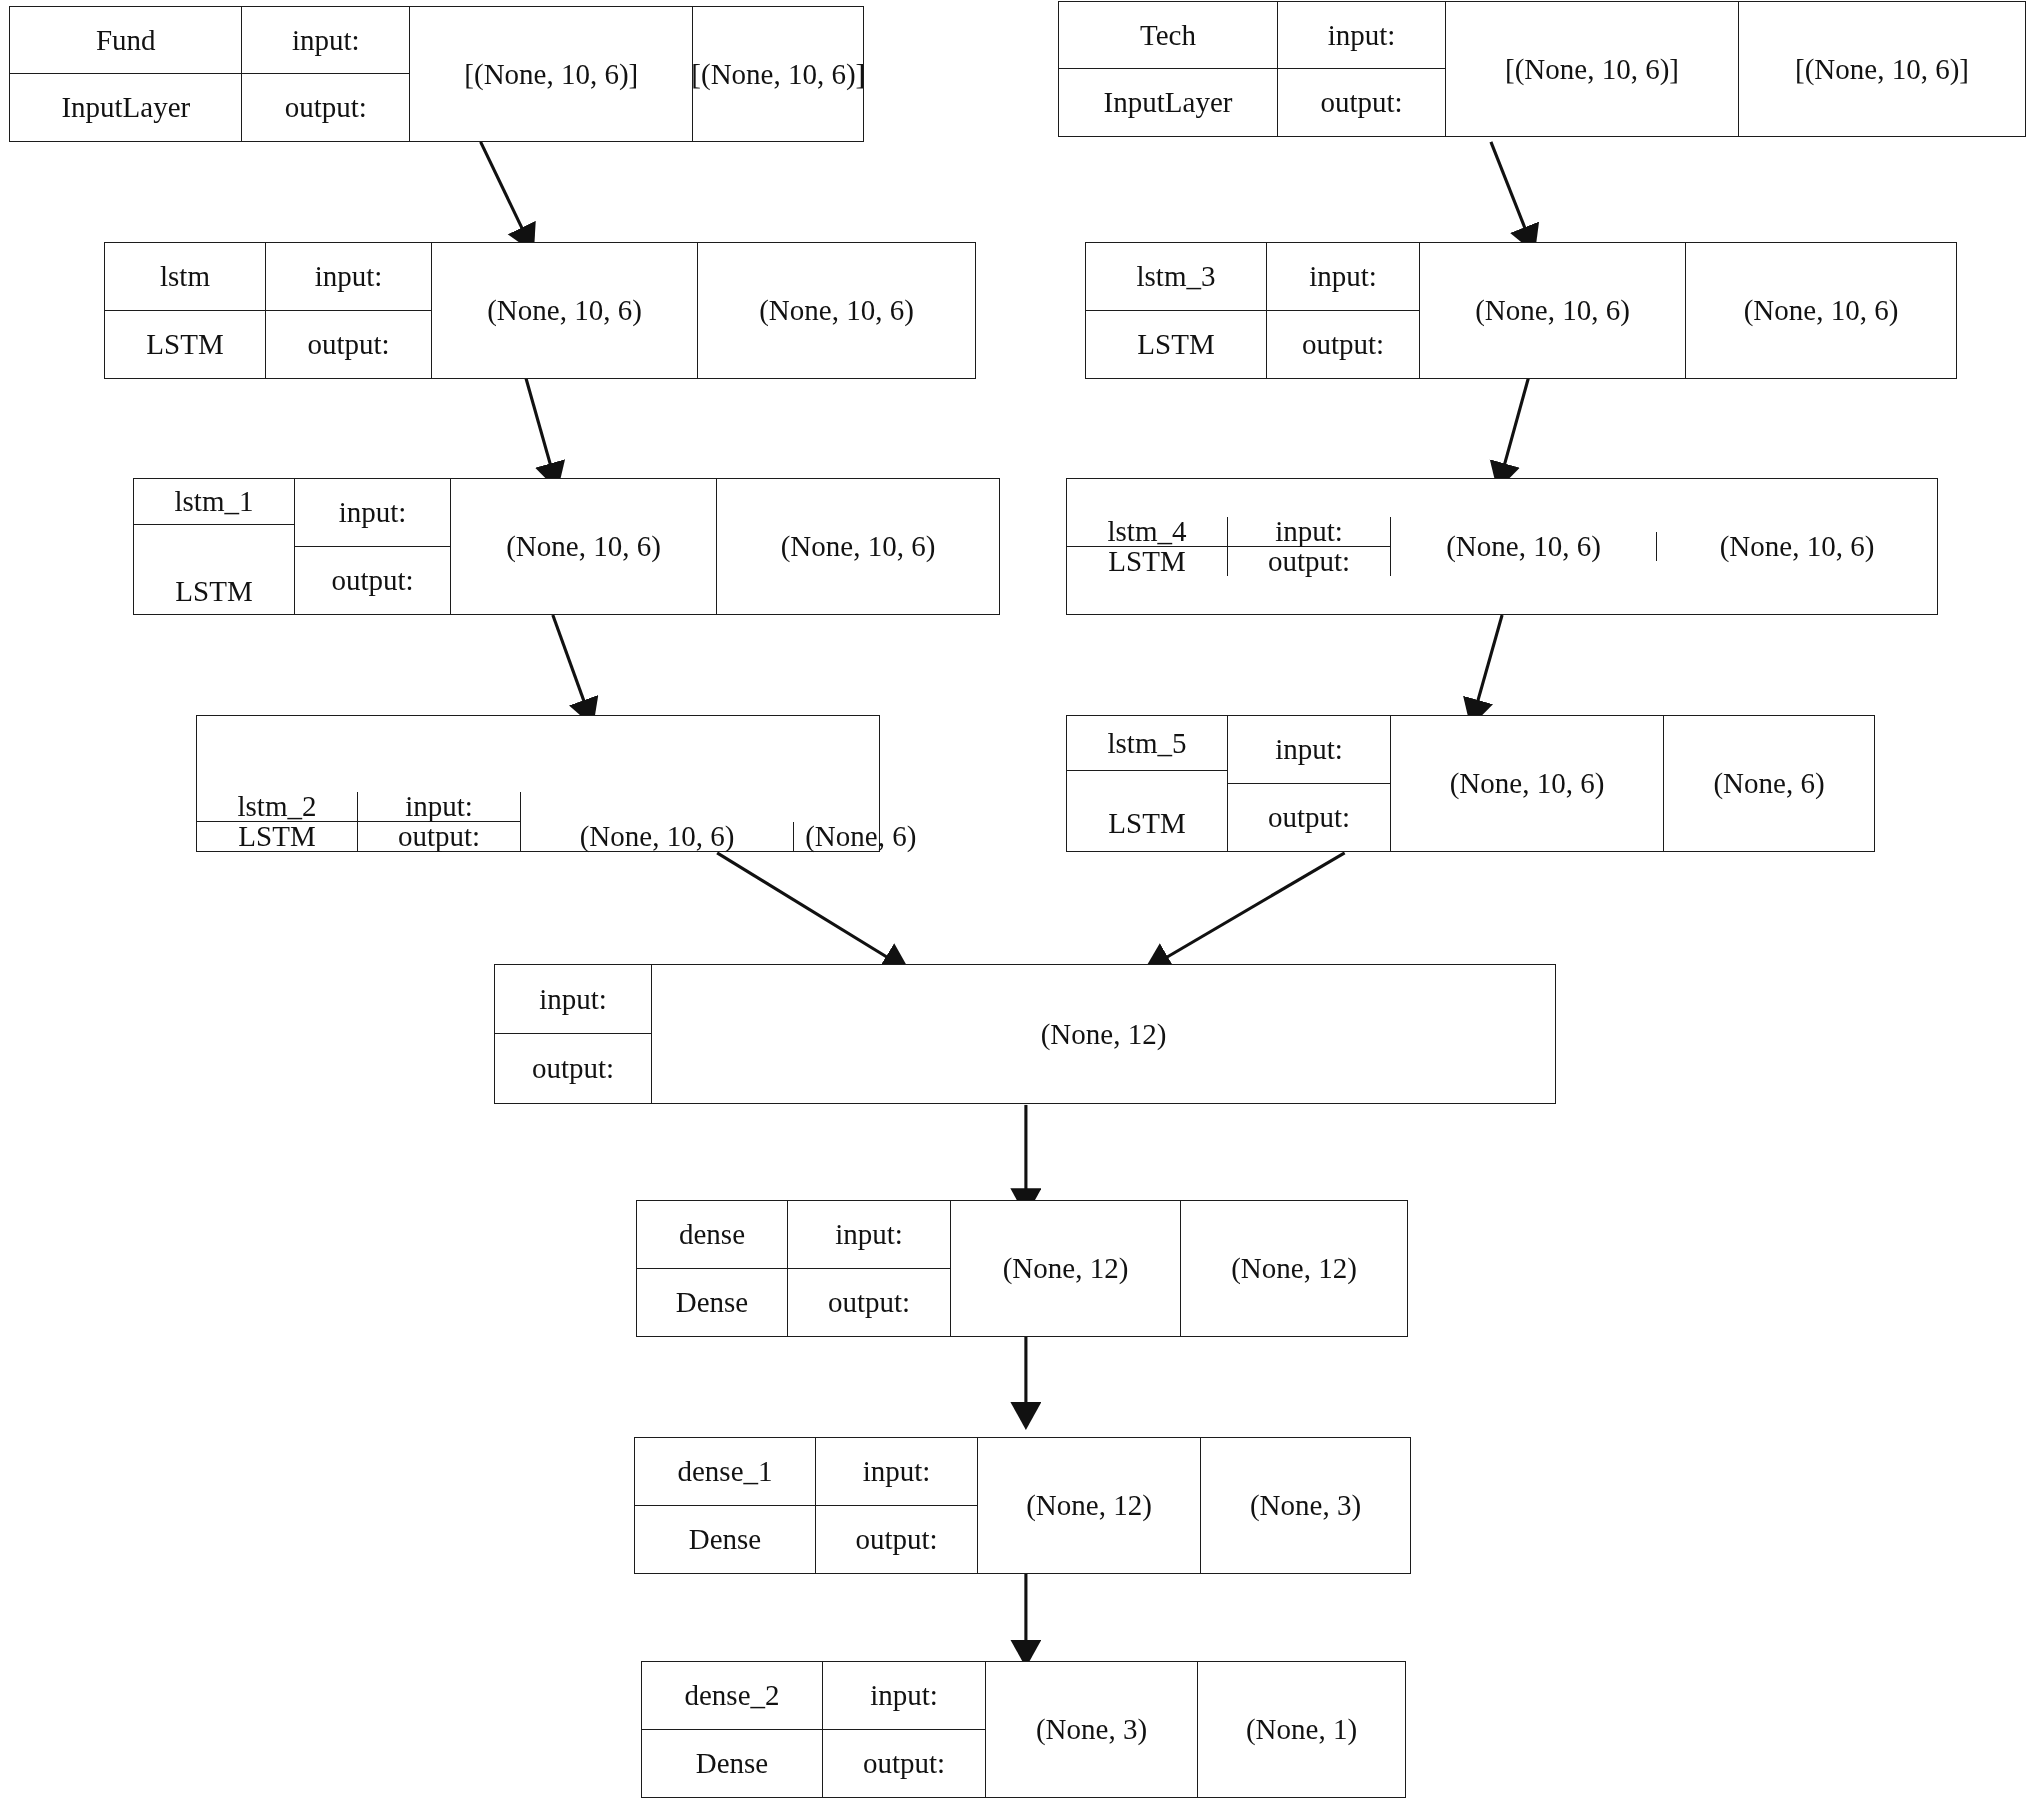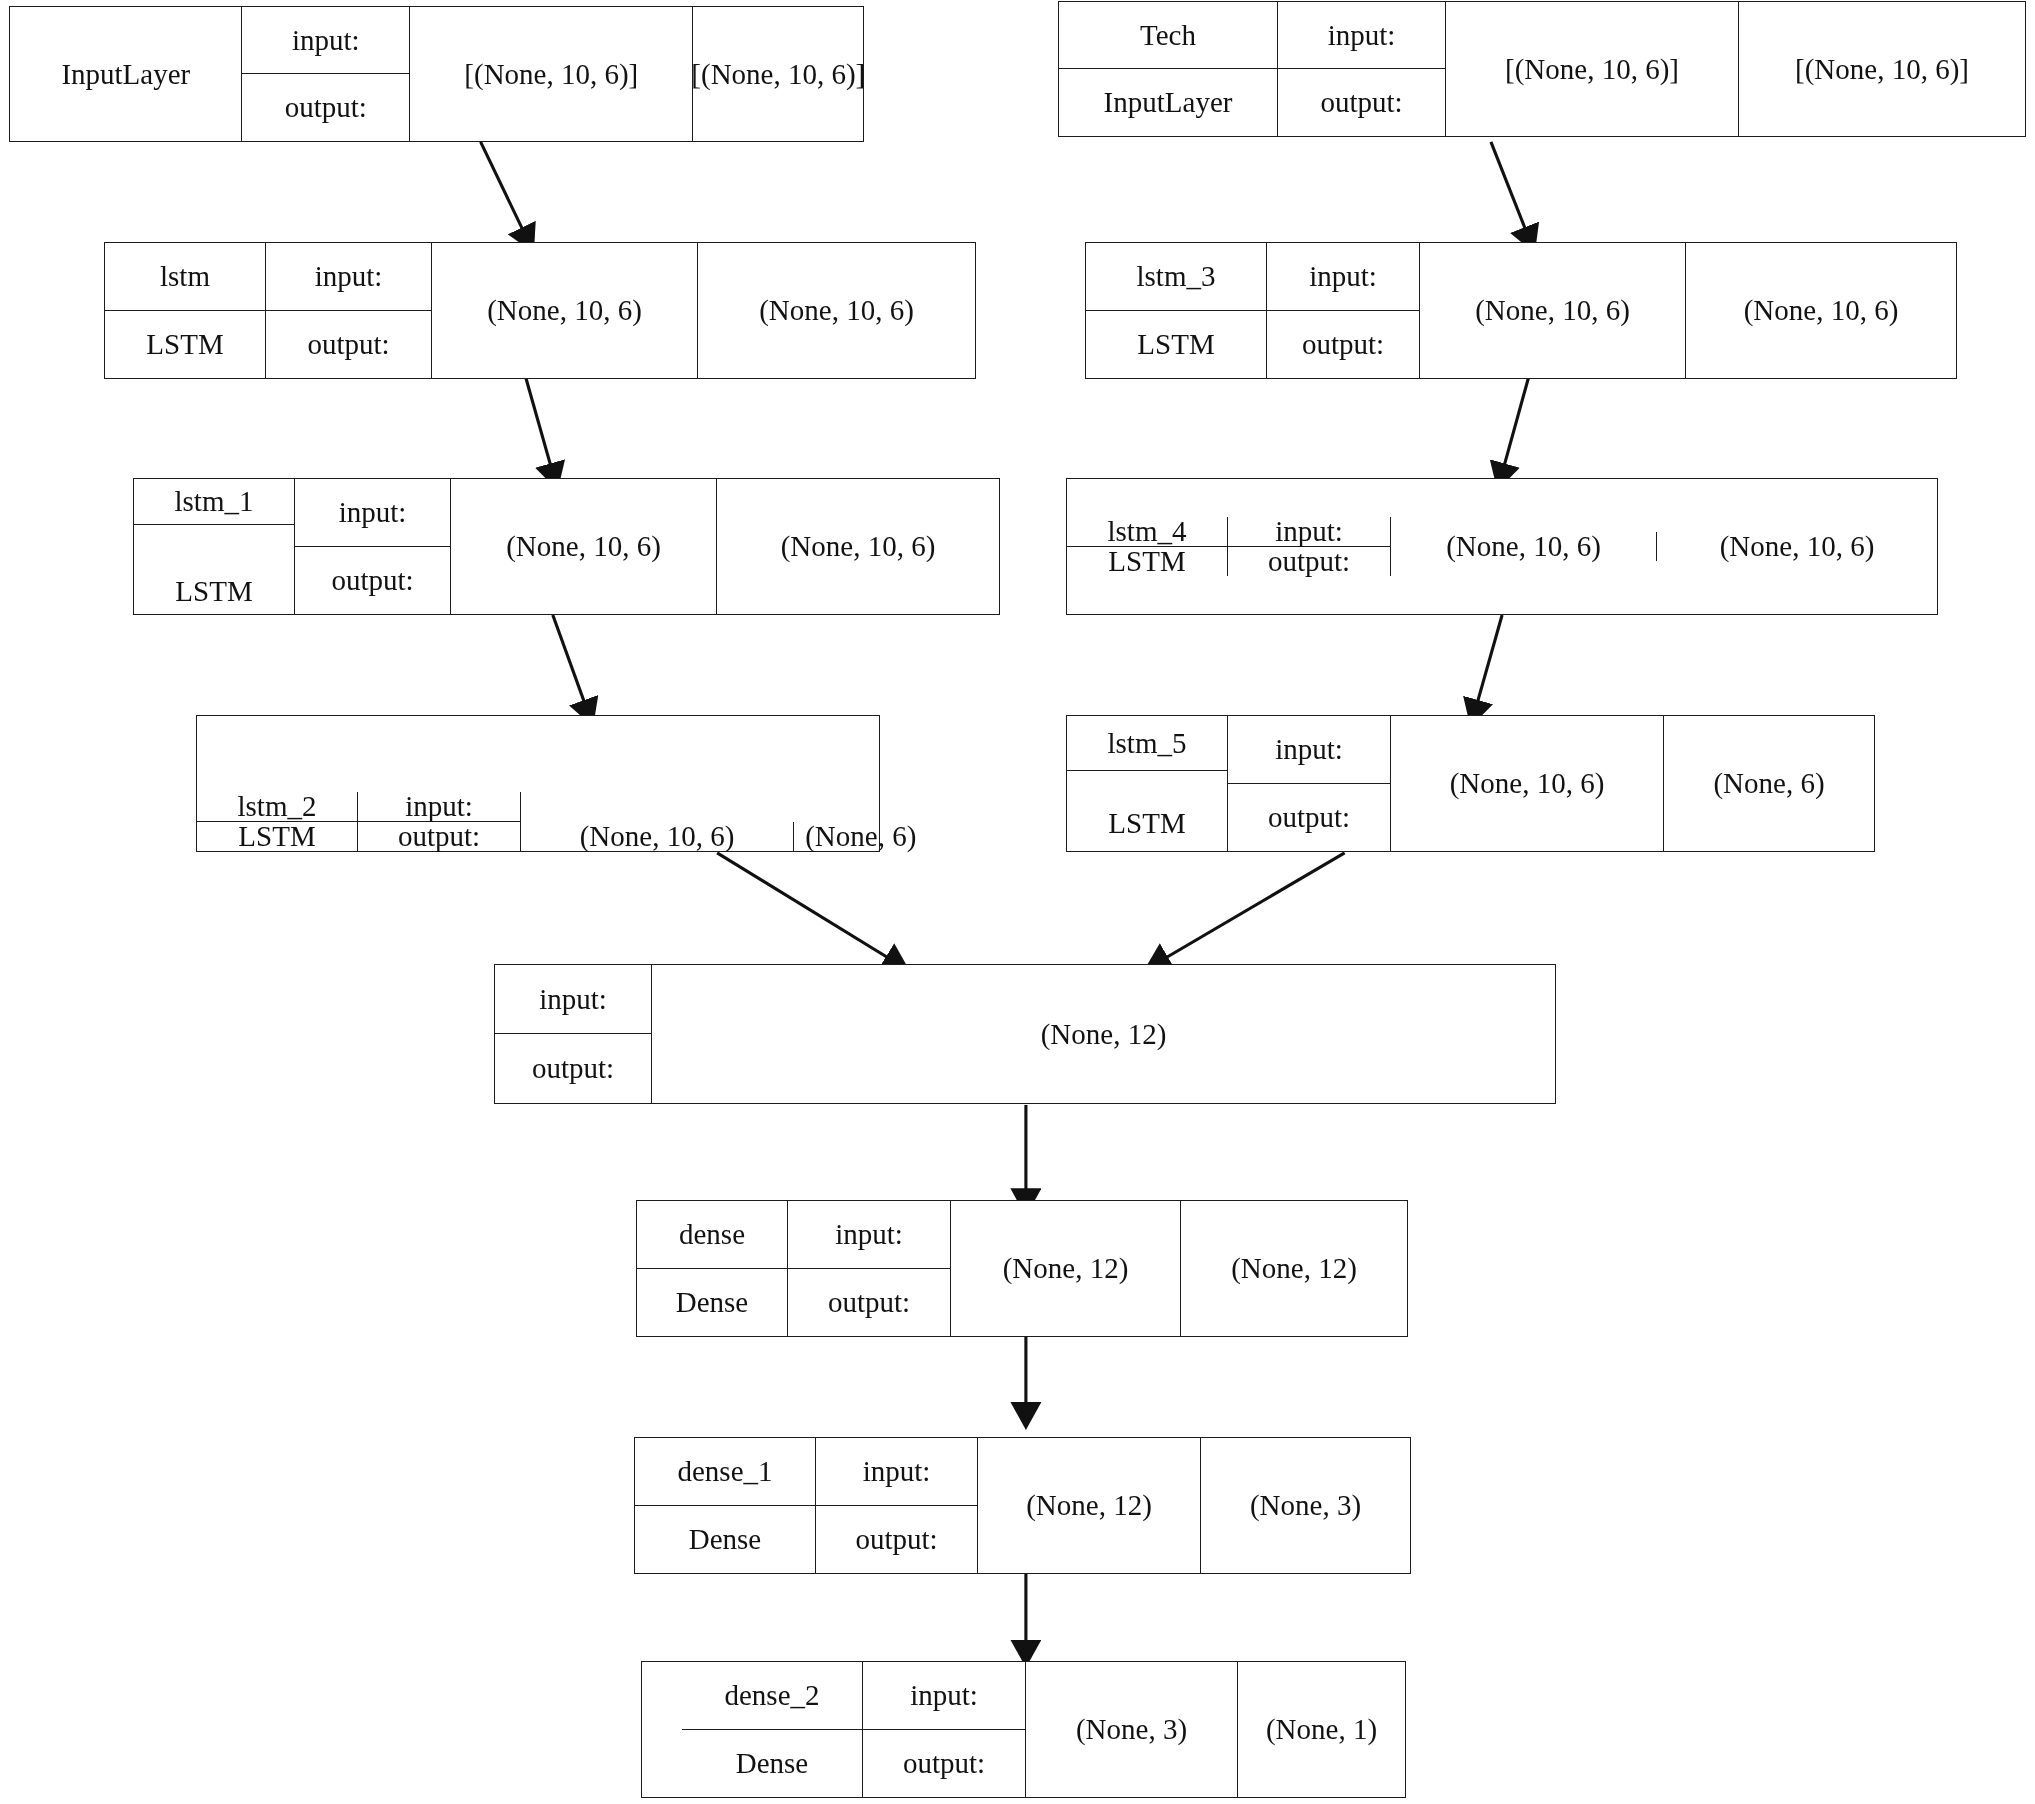--- a/index.html
+++ b/index.html
@@ -93,20 +93,21 @@
       <line x1="1152" y1="1370" x2="1437" y2="1545"></line>
       <line x1="2160" y1="1370" x2="1862" y2="1545"></line>
       <line x1="1648" y1="1775" x2="1648" y2="1925"></line>
       <line x1="1648" y1="2112" x2="1648" y2="2268"></line>
       <line x1="1648" y1="2495" x2="1648" y2="2650"></line>
     </g>
   </svg>
 
   <div class="node" style="left:9.3px; top:6.2px; width:855px; height:136px;">
     <div class="node-col col-sep col-name" style="width:232px;">
+      <div class="cell cell-top">Fund</div>
       <div class="cell">InputLayer</div>
     </div>
     <div class="node-col col-sep col-io" style="width:168px;">
       <div class="cell cell-top">input:</div>
       <div class="cell">output:</div>
     </div>
     <div class="node-col col-sep col-shape" style="width:283px;">
       <div class="cell-merged">[(None, 10, 6)]</div>
     </div>
     <div class="node-col col-shape" style="width:168px;flex:1 1 auto;">
@@ -270,21 +271,21 @@
       <div class="cell">output:</div>
     </div>
     <div class="node-col col-sep col-shape" style="width:223px;">
       <div class="cell-merged">(None, 12)</div>
     </div>
     <div class="node-col col-shape" style="flex:1 1 auto;">
       <div class="cell-merged">(None, 3)</div>
     </div>
   </div>
 
-  <div class="node" style="left:641px; top:1661px; width:765px; height:137px;padding-left:40px;">
+  <div class="node" style="left:641px; top:1661px; width:765px; height:137px;">
     <div class="node-col col-sep col-name" style="width:181px;">
       <div class="cell cell-top">dense_2</div>
       <div class="cell">Dense</div>
     </div>
     <div class="node-col col-sep col-io" style="width:163px;">
       <div class="cell cell-top">input:</div>
       <div class="cell">output:</div>
     </div>
     <div class="node-col col-sep col-shape" style="width:212px;">
       <div class="cell-merged">(None, 3)</div>

